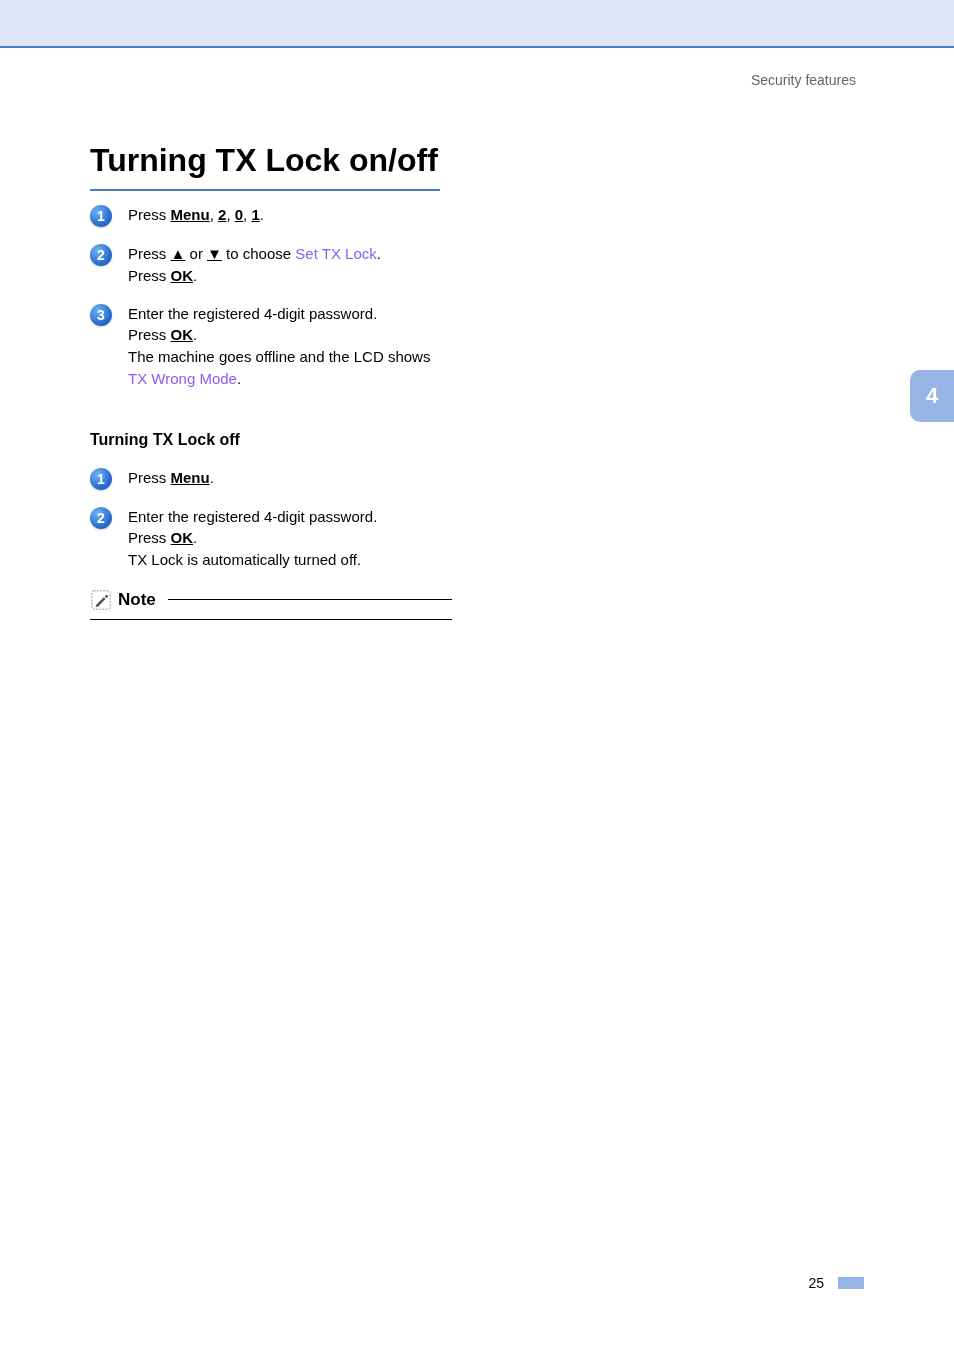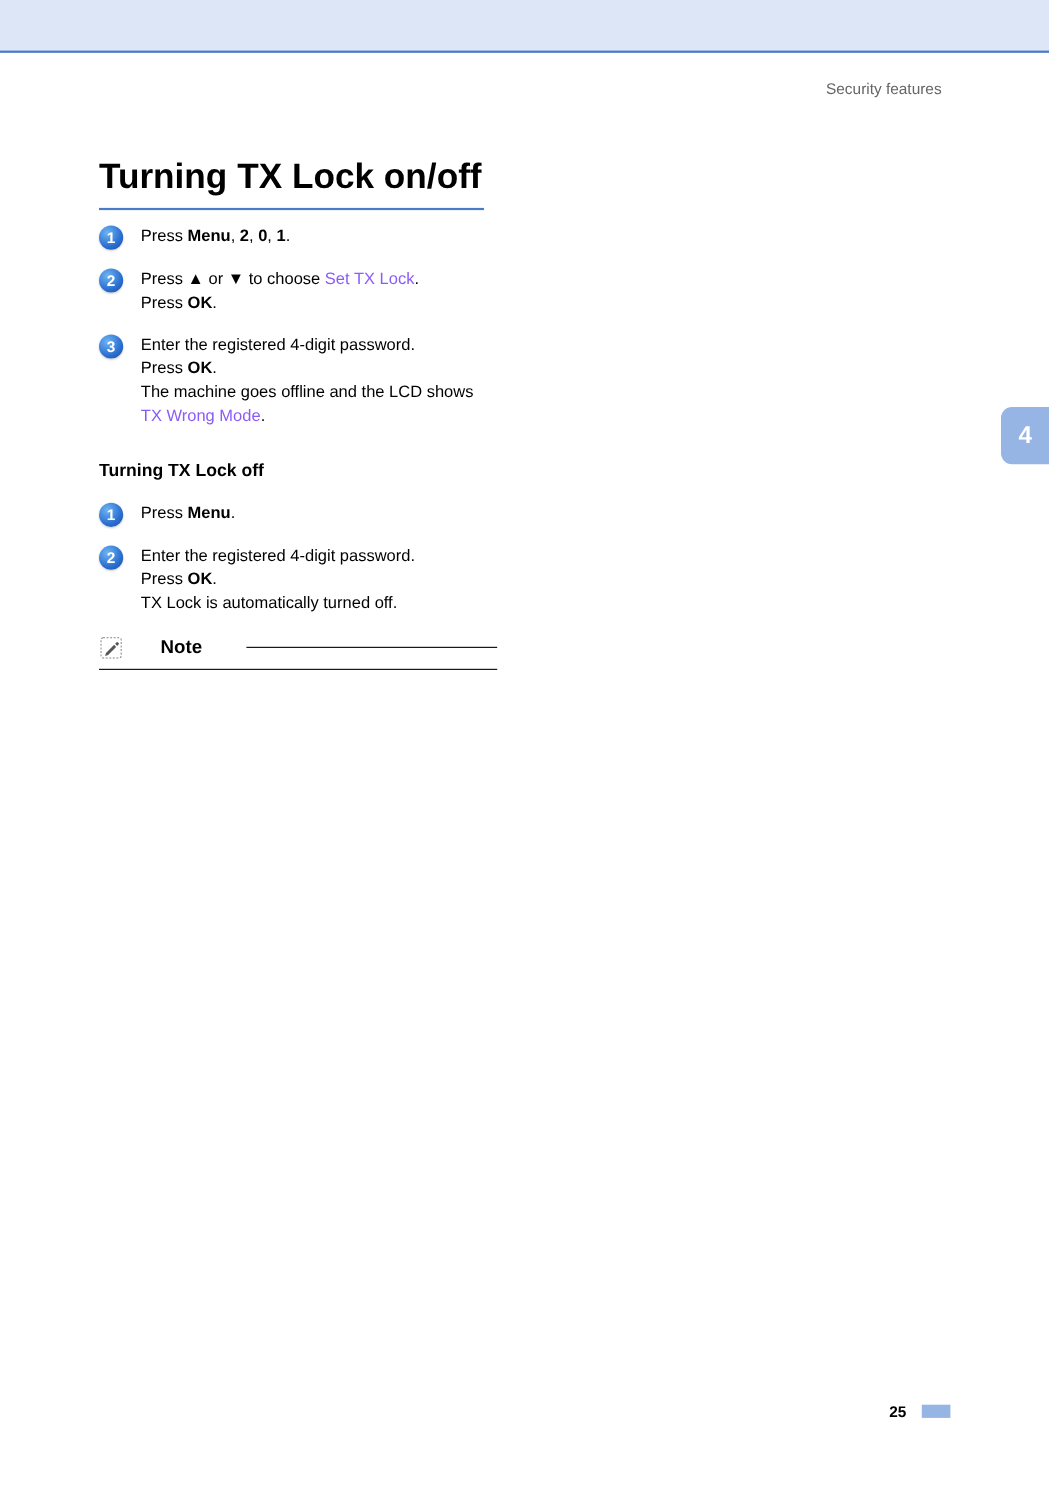--- a/index.html
+++ b/index.html
@@ -74,35 +74,35 @@
       margin-top: 1px;
       box-shadow: 0 1px 2px rgba(0,0,0,0.2);
     }
     .step-text {
       font-size: 15px;
       line-height: 1.45;
       color: #000;
     }
     .step-text b {
       font-weight: bold;
+      text-decoration: underline;
     }
     .mono {
       font-family: Liberation Sans, sans-serif;
       color: #8b5cf6;
       margin-top: 32px;
     }
     .section2 {
-      margin-top: 30px;
+      margin-top: 41px;
     }
     .note-header {
       display: flex;
       align-items: center;
       margin-top: 18px;
       margin-bottom: 8px;
-      gap: 28px;
     }
     .note-icon {
       width: 22px;
       height: 22px;
       margin-right: 6px;
       flex-shrink: 0;
     }
     .note-title {
       font-size: 17px;
       font-weight: bold;
@@ -142,21 +142,21 @@
     }
     .page-footer {
       position: absolute;
       bottom: 60px;
       right: 90px;
       display: flex;
       align-items: center;
     }
     .page-num {
       font-size: 14px;
-      font-weight: bold;
+      font-weight: normal;
       color: #000;
       margin-right: 14px;
     }
     .footer-block {
       width: 26px;
       height: 12px;
       background: #96b4e4;
     }
   </style>
 </head>

